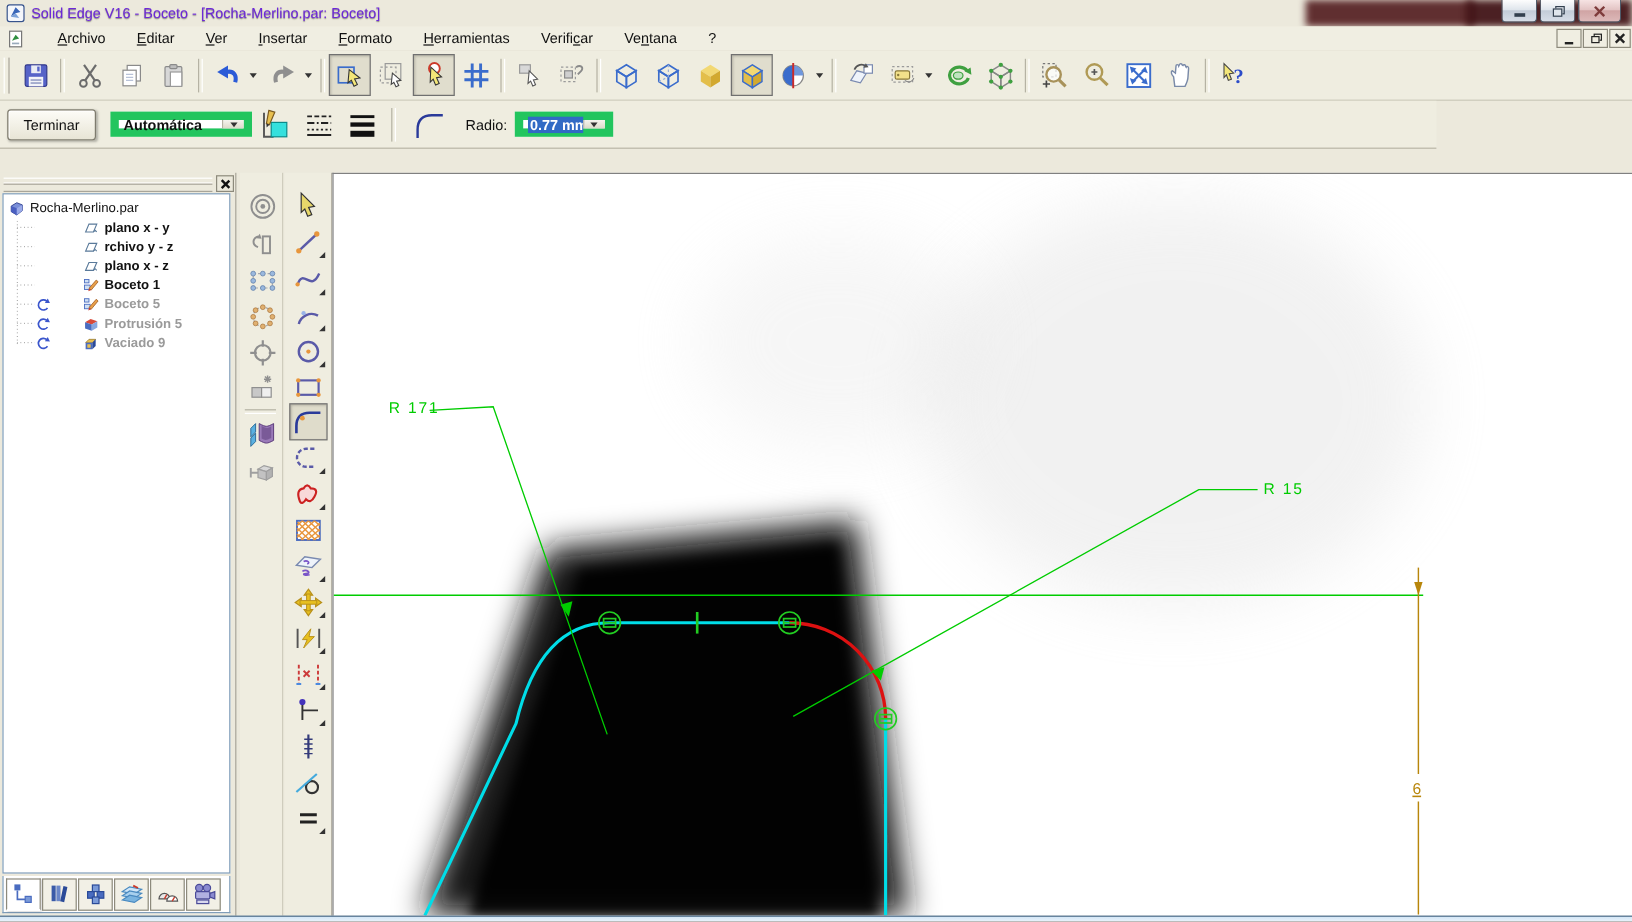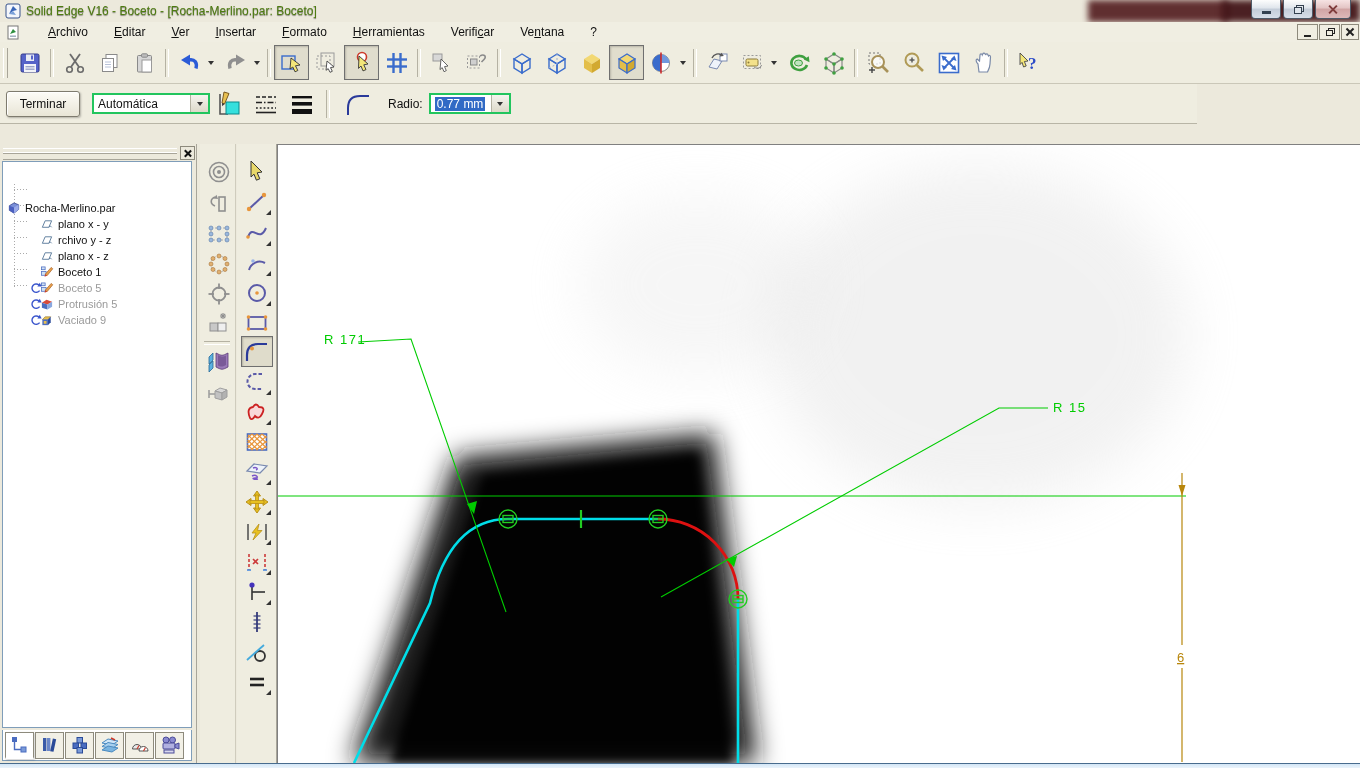--- a/index.html
+++ b/index.html
@@ -7,21 +7,21 @@
        font-family:"Liberation Sans",sans-serif;font-size:12px;color:#111;
        background:#ece9dc;}
   
   #titlebar{position:absolute;left:0;top:0;width:1360px;height:22px;
     background:linear-gradient(180deg,#a3bfe2 0%,#central 0,#5d87bd 20%,#3c68a4 55%,#2f5489 100%);
     overflow:hidden;}
   .tb-patch{position:absolute;top:0;height:22px;filter:blur(3px);}
   #patch1{left:1088px;width:140px;background:rgba(72,14,18,.85);}
   #patch2{left:1222px;width:138px;background:rgba(58,10,14,.9);}
   #app-icon{position:absolute;left:5px;top:3px;width:16px;height:16px;}
-  #title-text{position:absolute;left:26px;top:4px;color:#4d7c0f;font-size:12px;
+  #title-text{position:absolute;left:26px;top:4px;color:#6d28d9;font-size:12px;
     text-shadow:0 1px 1px rgba(0,0,0,.45);white-space:nowrap;}
   .wbtn{position:absolute;top:0;height:19px;width:30px;
     background:linear-gradient(180deg,#fdfdfd,#dfe5ec 45%,#c3ccd8 50%,#d7dee8);
     border:1px solid #4e5a68;border-top:none;border-radius:0 0 4px 4px;
     box-sizing:border-box;display:flex;align-items:center;justify-content:center;}
   #btn-min{left:1251px;} #btn-restore{left:1283px;} #btn-close{left:1315px;width:36px;
     background:linear-gradient(180deg,#f6e3e3,#e3c4c4 45%,#d0a4a4 50%,#ddb9b9);}
   .glyph-min{width:9px;height:3px;background:#33404f;margin-top:6px;}
   .glyph-restore{position:relative;width:9px;height:8px;}
   .glyph-restore i{position:absolute;display:block;border:1px solid #33404f;background:transparent;}
@@ -58,21 +58,21 @@
   .dd{width:0;height:0;border-left:3.5px solid transparent;border-right:3.5px solid transparent;
     border-top:4px solid #333;margin:0 4px 0 1px;flex:0 0 auto;}
   .flyout{position:absolute;right:1px;bottom:1px;width:0;height:0;
     border-left:5px solid transparent;border-bottom:5px solid #333;}
   
   #ribbon{position:absolute;left:0;top:84px;width:1197px;height:40px;
     background:#efede0;border-bottom:1px solid #b8b5a6;display:flex;align-items:center;box-sizing:border-box;padding-left:6px;}
   #finish-btn{width:72px;height:24px;background:linear-gradient(180deg,#fdfcf7,#e8e5d6);
     border:1px solid #7e7b6e;border-radius:3px;box-shadow:1px 1px 0 #fff inset, 1px 1px 2px rgba(0,0,0,.25);
     display:flex;align-items:center;justify-content:center;font-size:12px;}
-  .combo{height:21px;background:#fff;border:2px solid #22c55e;display:flex;align-items:center;box-sizing:border-box;}
+  .combo{height:21px;background:#fff;border:7px solid #22c55e;display:flex;align-items:center;box-sizing:border-box;font-weight:bold;}
   .combo .cval{flex:1;padding:0 4px;white-space:nowrap;overflow:hidden;}
   .combo .cbtn{width:17px;height:100%;background:linear-gradient(180deg,#f5f4ef,#ddd9c9);
     border-left:1px solid #b5b2a3;display:flex;align-items:center;justify-content:center;}
   .combo .cbtn .dd{margin:0;}
   #style-combo{width:118px;margin-left:12px;}
   #radius-combo{width:82px;}
   .rbtn{width:31px;height:31px;display:flex;align-items:center;justify-content:center;border:1px solid transparent;margin-left:3px;}
   #radius-label{margin:0 6px 0 14px;}
   .hl{background:#316ac5;color:#fff;padding:0 2px;}
   
@@ -89,22 +89,22 @@
   #eb-grip i{display:block;margin-top:3px;border-top:1px solid #fff;border-bottom:1px solid #a8a599;}
   #eb-close{position:absolute;left:180px;top:2px;width:13px;height:12px;background:#ece9dc;
     border:1px solid #8d8a7c;display:flex;align-items:center;justify-content:center;}
   .xglyph{position:relative;width:7px;height:7px;}
   .xglyph i,.xglyph em{position:absolute;left:3px;top:-1px;width:1.6px;height:9px;background:#111;}
   .xglyph i{transform:rotate(45deg);} .xglyph em{transform:rotate(-45deg);}
   #tree{position:absolute;left:2px;top:17px;width:190px;height:567px;background:#fff;
     border:1px solid #7f9db9;box-sizing:border-box;overflow:hidden;font-size:11px;}
   .trow{position:relative;height:16px;display:flex;align-items:center;white-space:nowrap;}
   .trow .ticon{width:14px;height:13px;margin-right:4px;flex:0 0 auto;}
-  .trow.root{padding-left:4px;padding-top:4px;margin-top:34px;}
-  .trow.child{padding-left:37px;}
+  .trow.root{padding-left:4px;padding-top:4px;}
+  .trow.child{padding-left:66px;font-weight:bold;}
   .trow .rollback{position:absolute;left:26px;top:2px;width:13px;height:13px;}
   .trow.dim span{color:#9a9a9a;}
   .tree-vline{position:absolute;left:11px;top:22px;width:1px;height:103px;
     background-image:linear-gradient(#aaa 1px,transparent 1px);background-size:1px 3px;}
   .tree-stub{position:absolute;left:11px;width:15px;height:1px;
     background-image:linear-gradient(90deg,#aaa 1px,transparent 1px);background-size:3px 1px;}
   #eb-tabs{position:absolute;left:2px;top:586px;width:190px;height:31px;background:#fff;
     border:1px solid #7f9db9;border-top:none;box-sizing:border-box;display:flex;align-items:center;padding-left:2px;}
   .ebtab{width:29px;height:27px;border:1px solid #8d8a7c;background:#f2f0e6;margin-right:1px;
     display:flex;align-items:center;justify-content:center;box-sizing:border-box;}

